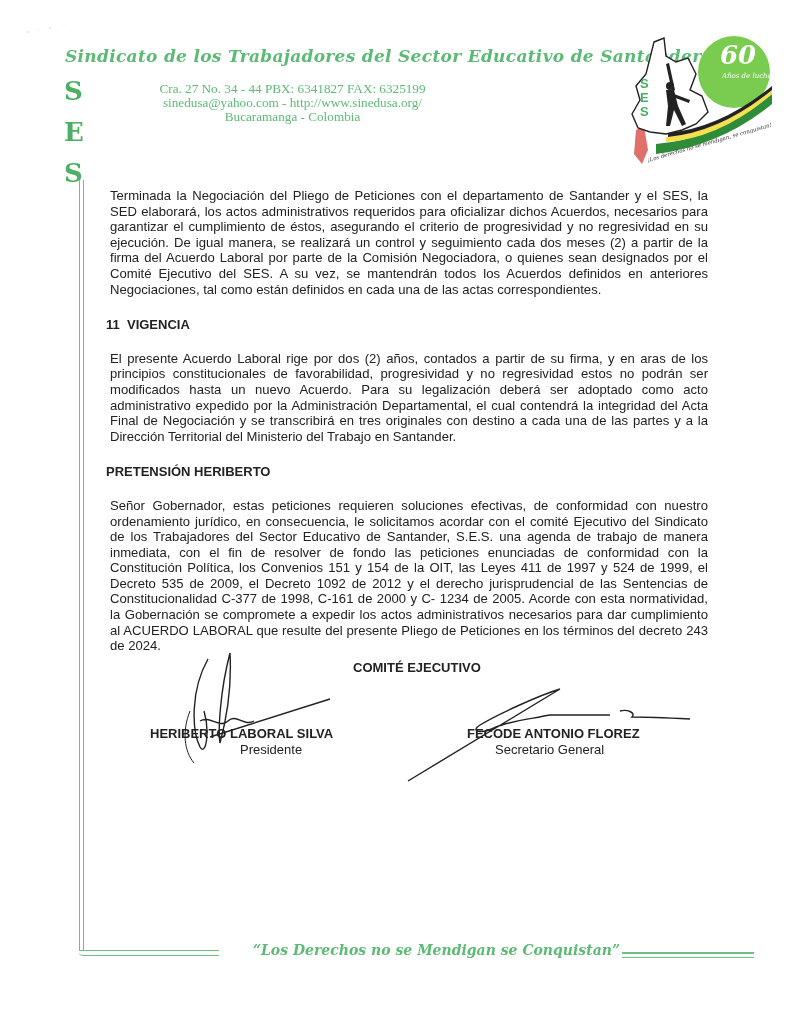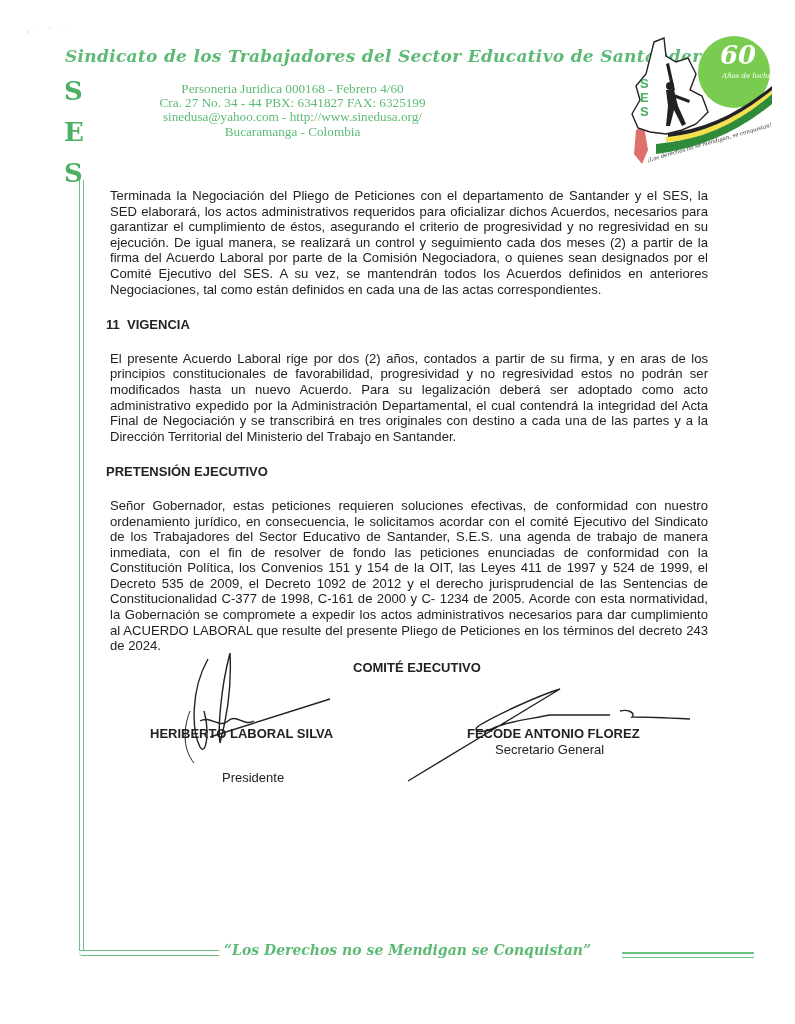--- a/index.html
+++ b/index.html
@@ -5,21 +5,21 @@
   html, body { margin:0; padding:0; background:#ffffff; }
   body { width:795px; height:1024px; position:relative; overflow:hidden; font-family:"Liberation Sans", sans-serif; color:#222; }
   .org-title { position:absolute; left:65px; top:46px; font-family:"DejaVu Serif", serif; font-style:italic; font-weight:bold; font-size:17px; color:#5cba74; letter-spacing:0.3px; white-space:nowrap; }
   .ses-letter { position:absolute; left:64px; font-family:"DejaVu Serif", serif; font-weight:bold; font-size:26px; color:#4caf63; line-height:1; }
   .addr { position:absolute; left:125px; top:82px; width:335px; text-align:center; font-family:"Liberation Serif", serif; color:#5cba74; font-size:13.2px; line-height:14.2px; }
   .addr .fil { font-size:14px; }
   .logo { position:absolute; left:626px; top:34px; width:150px; height:134px; }
   .vline { position:absolute; left:79px; top:180px; width:3px; height:770px; border-left:1.5px solid #6cc282; border-right:1.5px solid #6cc282; }
   .hline-left { position:absolute; left:79px; top:950px; width:140px; height:4px; border-top:1.5px solid #6cc282; border-bottom:1.5px solid #6cc282; border-bottom-left-radius:4px; }
   .hline-right { position:absolute; left:622px; top:952px; width:132px; height:3px; border-top:2px solid #6cc282; border-bottom:1px solid #6cc282; }
-  .motto { position:absolute; left:224px; top:942px; width:396px; text-align:left; font-family:"DejaVu Serif", serif; font-style:italic; font-weight:bold; font-size:14px; color:#5cba74; white-space:nowrap; }
+  .motto { position:absolute; left:224px; top:942px; width:396px; text-align:right; font-family:"DejaVu Serif", serif; font-style:italic; font-weight:bold; font-size:14px; color:#5cba74; white-space:nowrap; }
   .content { position:absolute; left:106px; top:184px; width:606px; font-size:13.1px; line-height:15.6px; text-align:justify; color:#222; }
   .content p { margin:4px; }
   .content h3 { margin:0; font-size:13px; font-weight:bold; }
   .sp1 { height:16px; }
   .sp2 { height:14px; }
   .sig-section { position:absolute; top:655px; left:0; width:795px; height:120px; }
   .committee { position:absolute; left:353px; top:5px; font-weight:bold; font-size:13px; }
   .sig-name { position:absolute; font-weight:bold; font-size:13px; white-space:nowrap; }
   .sig-role { position:absolute; font-size:13px; white-space:nowrap; }
   .sig-svg { position:absolute; }
@@ -36,21 +36,20 @@
 </svg>
 
 <header>
   <div class="org-title">Sindicato de los Trabajadores del Sector Educativo de Santander</div>
 
   <div class="ses-letter" style="top:78px">S</div>
   <div class="ses-letter" style="top:119px">E</div>
   <div class="ses-letter" style="top:160px">S</div>
 
   <div class="addr">
-    <div>Personeria Juridica 000168 - Febrero 4/60</div>
     <div>Cra. 27 No. 34 - 44 PBX: 6341827 FAX: 6325199</div>
     <div>sinedusa@yahoo.com - http://www.sinedusa.org/</div>
     <div>Bucaramanga - Colombia</div>
   </div>
 
   <svg class="logo" viewBox="0 0 150 134">
 
     <circle cx="108" cy="38" r="36" fill="#79cc4f"></circle>
 
     <path d="M30 110 Q90 105 146 60 L146 70 Q95 112 30 120 Z" fill="#2e8b3a"></path>
@@ -83,34 +82,34 @@
 <div class="hline-left"></div>
 <div class="hline-right"></div>
 
 <main class="content">
   <p>Terminada la Negociación del Pliego de Peticiones con el departamento de Santander y el SES, la SED elaborará, los actos administrativos requeridos para oficializar dichos Acuerdos, necesarios para garantizar el cumplimiento de éstos, asegurando el criterio de progresividad y no regresividad en su ejecución. De igual manera, se realizará un control y seguimiento cada dos meses (2) a partir de la firma del Acuerdo Laboral por parte de la Comisión Negociadora, o quienes sean designados por el Comité Ejecutivo del SES. A su vez, se mantendrán todos los Acuerdos definidos en anteriores Negociaciones, tal como están definidos en cada una de las actas correspondientes.</p>
   <div class="sp1"></div>
   <h3 style="white-space:pre">11  VIGENCIA</h3>
   <div class="sp2"></div>
   <p>El presente Acuerdo Laboral rige por dos (2) años, contados a partir de su firma, y en aras de los principios constitucionales de favorabilidad, progresividad y no regresividad estos no podrán ser modificados hasta un nuevo Acuerdo. Para su legalización deberá ser adoptado como acto administrativo expedido por la Administración Departamental, el cual contendrá la integridad del Acta Final de Negociación y se transcribirá en tres originales con destino a cada una de las partes y a la Dirección Territorial del Ministerio del Trabajo en Santander.</p>
   <div class="sp1"></div>
-  <h3>PRETENSIÓN EJECUTIVO</h3>
+  <h3>PRETENSIÓN HERIBERTO</h3>
   <div class="sp2"></div>
   <p>Señor Gobernador, estas peticiones requieren soluciones efectivas, de conformidad con nuestro ordenamiento jurídico, en consecuencia, le solicitamos acordar con el comité Ejecutivo del Sindicato de los Trabajadores del Sector Educativo de Santander, S.E.S. una agenda de trabajo de manera inmediata, con el fin de resolver de fondo las peticiones enunciadas de conformidad con la Constitución Política, los Convenios 151 y 154 de la OIT, las Leyes 411 de 1997 y 524 de 1999, el Decreto 535 de 2009, el Decreto 1092 de 2012 y el derecho jurisprudencial de las Sentencias de Constitucionalidad C-377 de 1998, C-161 de 2000 y C- 1234 de 2005. Acorde con esta normatividad, la Gobernación se compromete a expedir los actos administrativos necesarios para dar cumplimiento al ACUERDO LABORAL que resulte del presente Pliego de Peticiones en los términos del decreto 243 de 2024.</p>
 </main>
 
 <section class="sig-section">
   <div class="committee">COMITÉ EJECUTIVO</div>
 
   <svg class="sig-svg" style="left:170px; top:-4px;" width="170" height="120">
     <path d="M38 8 C20 40 22 80 30 96 C36 106 40 80 34 60 M60 2 C50 40 48 80 50 92 C56 70 62 40 60 2 M30 70 C40 64 50 78 58 70 C66 62 74 76 84 70 M40 86 L160 48" fill="none" stroke="#222" stroke-width="1.4"></path>
     <path d="M20 60 C12 80 14 100 24 112" fill="none" stroke="#222" stroke-width="1"></path>
   </svg>
   <div class="sig-name" style="left:150px; top:71px;">HERIBERTO LABORAL SILVA</div>
-  <div class="sig-role" style="left:222px; top:87px;margin-top:28px;">Presidente</div>
+  <div class="sig-role" style="left:240px; top:87px;">Presidente</div>
 
   <svg class="sig-svg" style="left:400px; top:20px;" width="300" height="110">
     <path d="M8 106 L160 14 C140 20 96 40 80 50 C70 56 80 60 96 52 C110 46 130 44 150 40 L210 40 M220 36 C228 34 236 38 232 42 C240 42 250 42 290 44" fill="none" stroke="#222" stroke-width="1.4"></path>
   </svg>
   <div class="sig-name" style="left:467px; top:71px;">FECODE ANTONIO FLOREZ</div>
   <div class="sig-role" style="left:495px; top:87px;">Secretario General</div>
 </section>
 
 <footer>
   <div class="motto">“Los Derechos no se Mendigan se Conquistan”</div>

